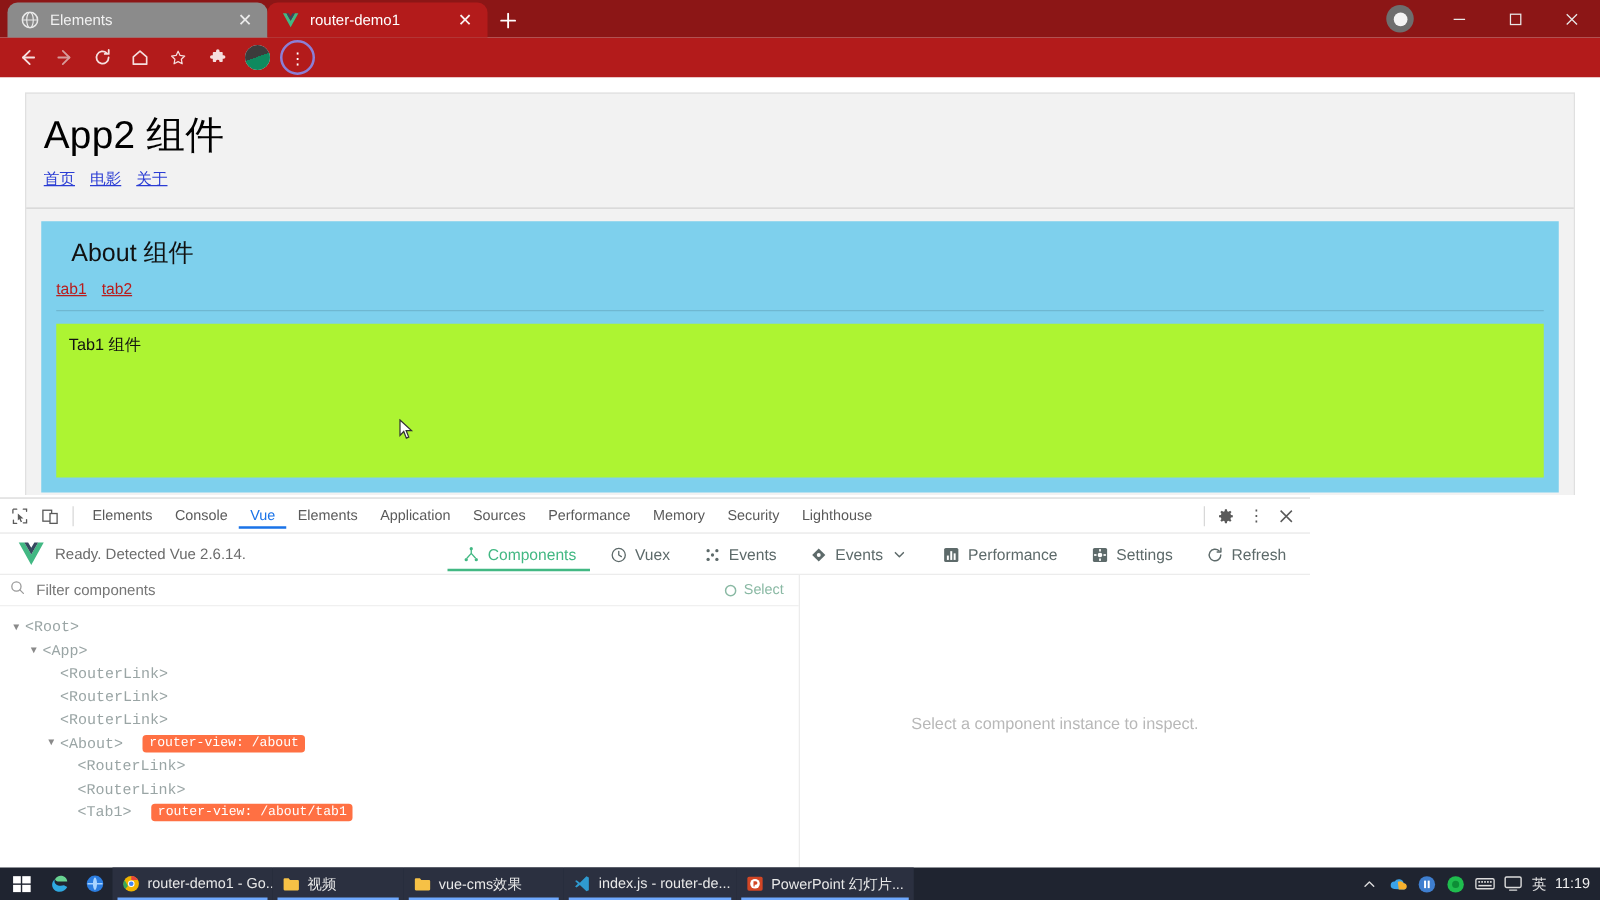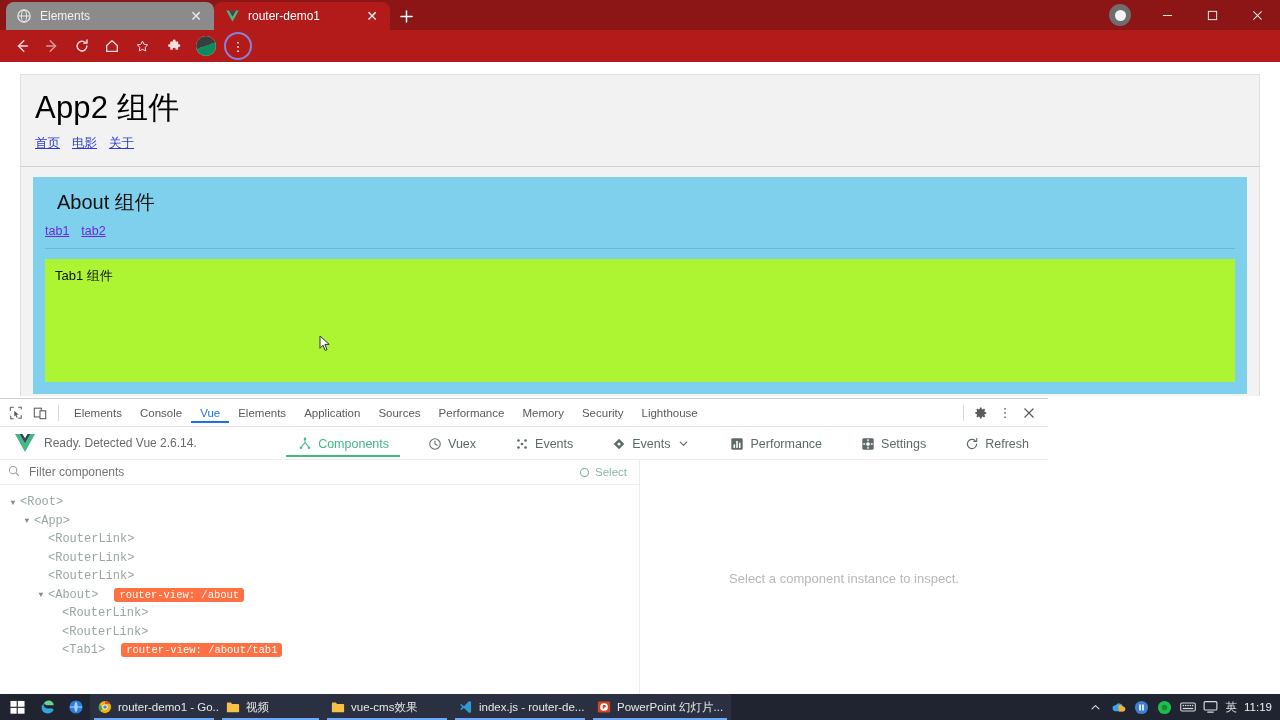--- a/index.html
+++ b/index.html
@@ -49,41 +49,41 @@
   .page{background:#fff;height:334px;overflow:hidden;position:relative;}
   .app-wrap{margin:12px 20px 0 20px;background:#f2f2f2;border:1px solid #e0e0e0;height:auto;}
   .app-head{padding:12px 14px 4px 14px;}
   h1.app-title{font-size:31px;font-weight:400;margin:0 0 6px 0;color:#000;letter-spacing:.2px;}
   .navlinks{display:flex;gap:12px;padding:0 0 10px 0;}
   .navlinks a{color:#2a3cd4;font-size:12.5px;text-decoration:underline;}
   .hr-sep{height:1px;background:#d2d2d2;margin:0 0 0 0;}
   .about-box{background:#7ed0ed;margin:10px 12px 12px 12px;padding:10px 12px 12px 12px;}
   h2.about-title{font-size:20px;font-weight:400;margin:2px 0 8px 12px;color:#111;}
   .tablinks{display:flex;gap:12px;padding-bottom:10px;}
-  .tablinks a{color:#6d28d9;font-size:12.5px;text-decoration:underline;}
+  .tablinks a{color:#b91c1c;font-size:12.5px;text-decoration:underline;}
   .about-hr{height:1px;background:#6fb7d1;margin:0 0 10px 0;}
   .tab-panel{background:#adf432;height:123px;padding:8px 10px;box-sizing:border-box;}
   .tab-panel .tab-heading{font-size:13px;color:#111;margin:0;}
   .cursor{position:absolute;left:319px;top:273px;width:12px;height:17px;pointer-events:none;}
 
   
   .devtools{position:absolute;left:0;top:398px;width:1048px;height:296px;background:#fff;border-top:1px solid #cfcfcf;}
   .dt-tabbar{height:27px;display:flex;align-items:center;border-bottom:1px solid #e3e3e3;background:#fff;padding:0 4px;}
   .dt-tool{width:24px;height:24px;display:flex;align-items:center;justify-content:center;color:#5a5a5a;}
   .dt-divider{width:1px;height:16px;background:#d8d8d8;margin:0 6px;}
   .dt-tab{font-size:11.5px;color:#5a5a5a;padding:5px 9px 4px 9px;white-space:nowrap;}
   .dt-tab.sel{color:#1a73e8;border-bottom:2px solid #1a73e8;padding-bottom:2px;}
   .dt-tabbar .spacer{flex:1;}
   .dt-right{display:flex;align-items:center;gap:2px;padding-right:4px;}
   .dt-rb{width:22px;height:22px;display:flex;align-items:center;justify-content:center;color:#5a5a5a;font-size:13px;}
 
   .vue-header{height:32px;display:flex;align-items:center;border-bottom:1px solid #ececec;background:#fff;padding:0 8px;}
   .vue-logo{width:26px;height:26px;display:flex;align-items:center;justify-content:center;margin:0 6px 0 4px;}
   .vue-status{font-size:12px;color:#6b6b6b;}
-  .vue-nav{margin-left:auto;display:flex;align-items:center;gap:16px;}
+  .vue-nav{margin-left:auto;display:flex;align-items:center;gap:4px;}
   .vn-item{display:flex;align-items:center;gap:6px;font-size:12.5px;color:#5d6a6a;padding:7px 11px 6px 11px;white-space:nowrap;}
   .vn-item.sel{color:#42b883;border-bottom:2px solid #42b883;padding-bottom:4px;}
   .vn-ico{width:15px;height:15px;display:flex;align-items:center;justify-content:center;color:#5d6a6a;}
   .vn-item.sel .vn-ico{color:#42b883;}
 
   .vue-body{display:flex;height:calc(296px - 27px - 32px);}
   .tree-pane{width:639px;border-right:1px solid #ececec;display:flex;flex-direction:column;}
   .filterbar{height:24px;display:flex;align-items:center;border-bottom:1px solid #f0f0f0;padding:0 8px;gap:7px;}
   .filter-input{flex:1;font-size:12px;color:#9a9a9a;border:none;outline:none;background:transparent;font-family:"Liberation Sans",sans-serif;}
   .select-btn{display:flex;align-items:center;gap:5px;font-size:11.5px;color:#8ab9a4;padding-right:4px;}

